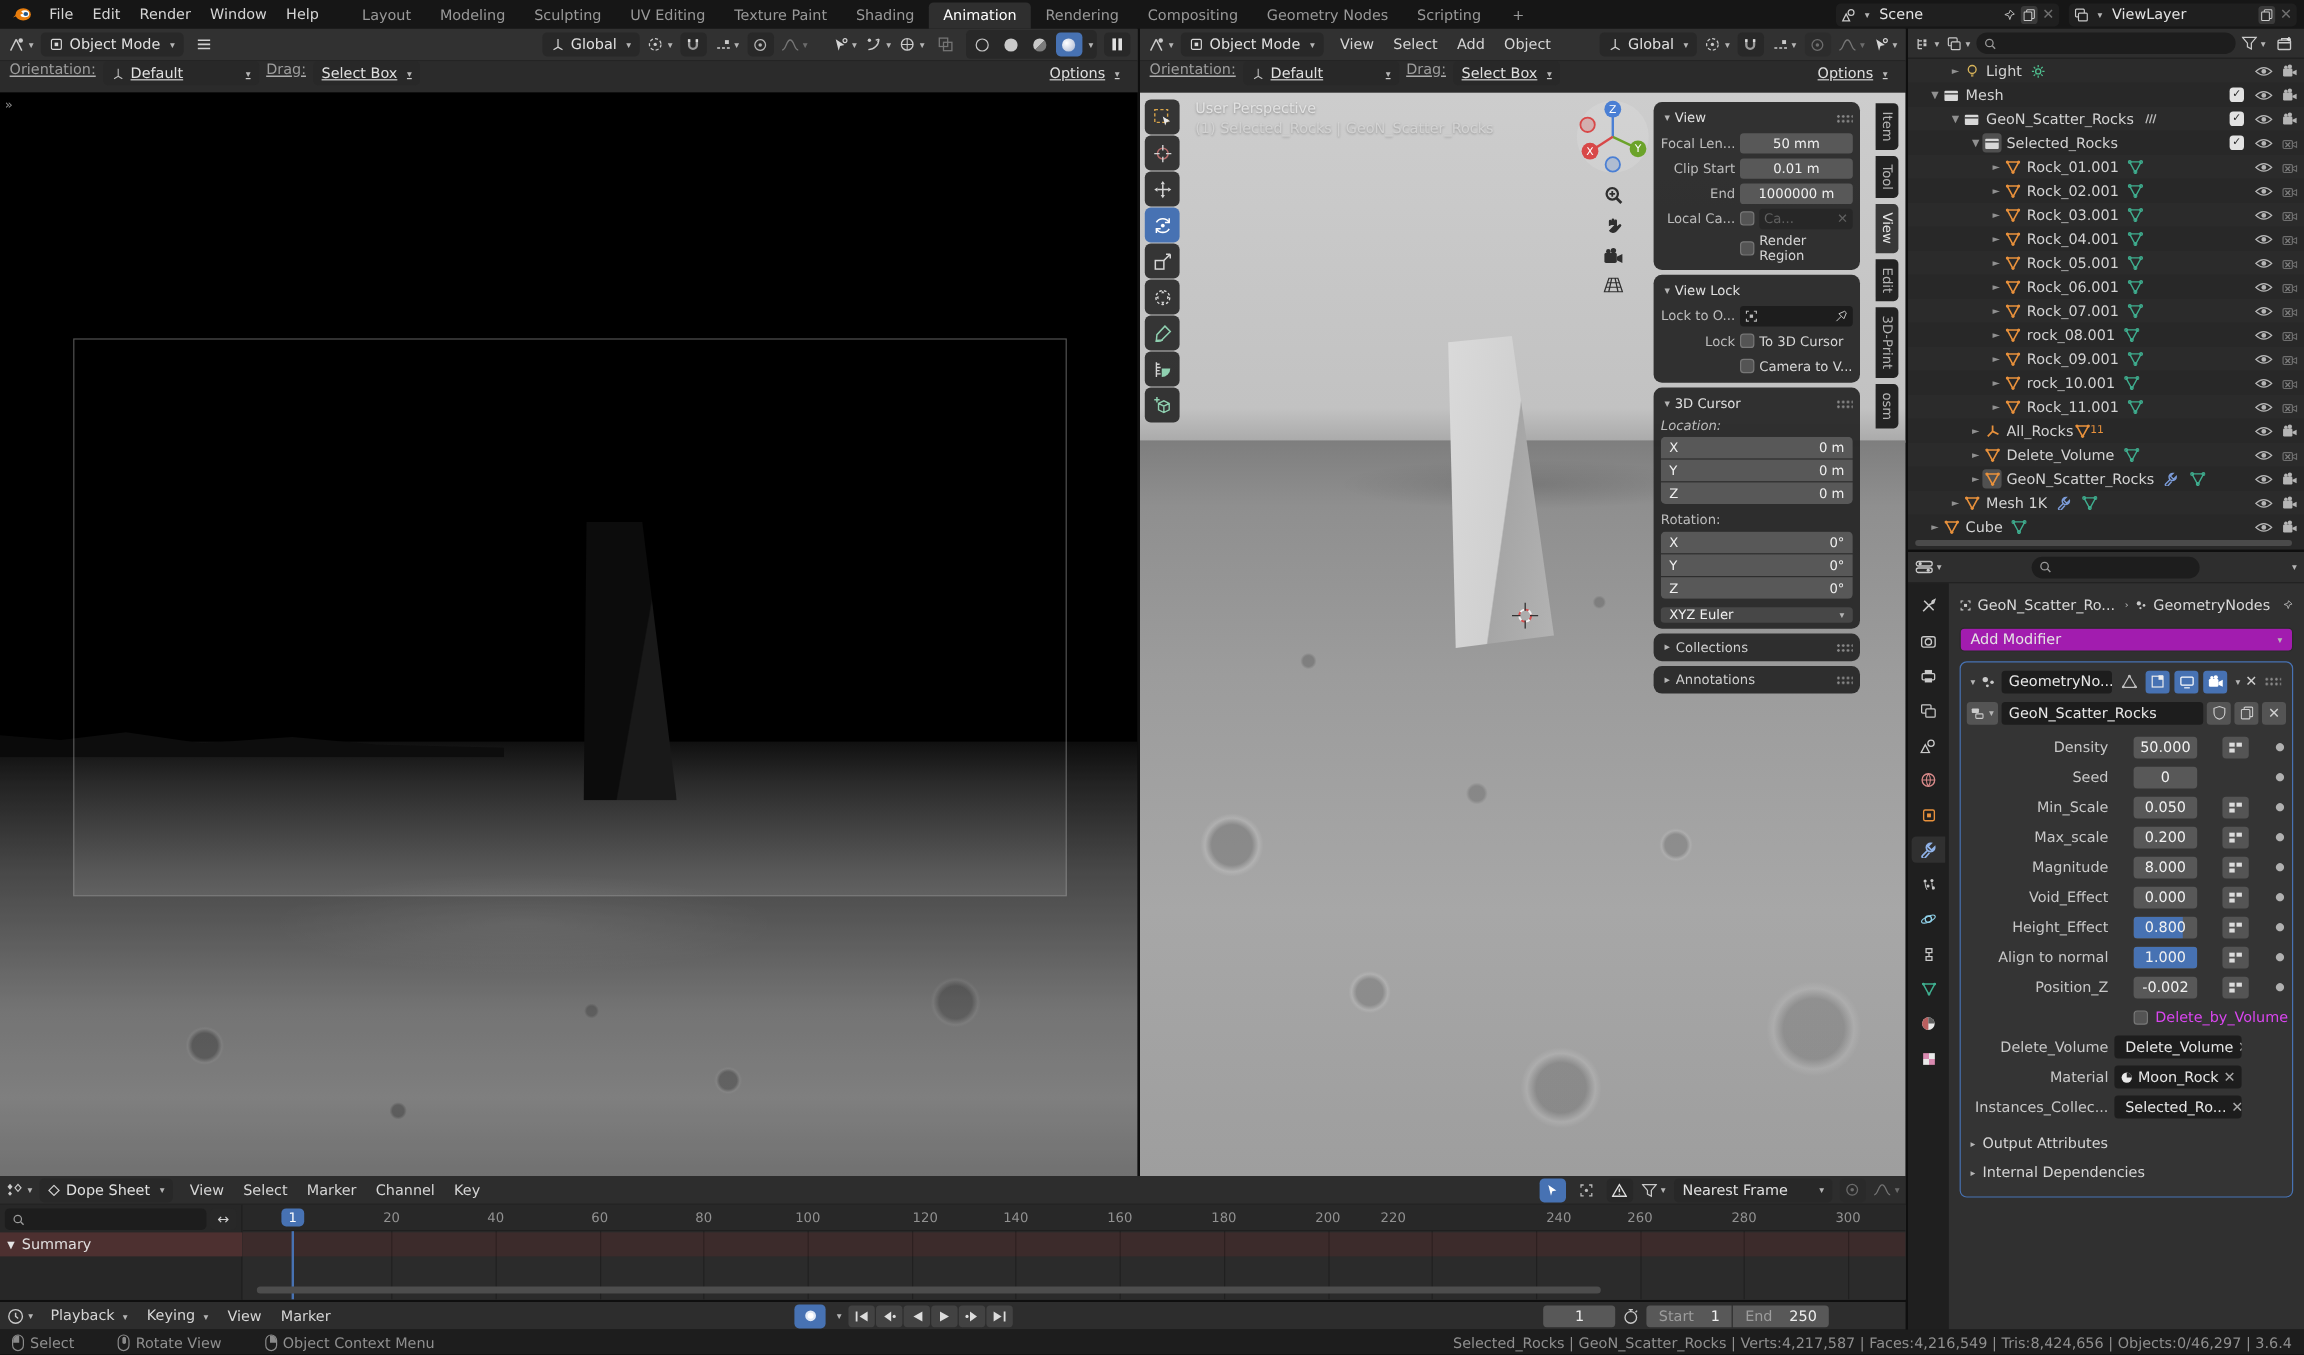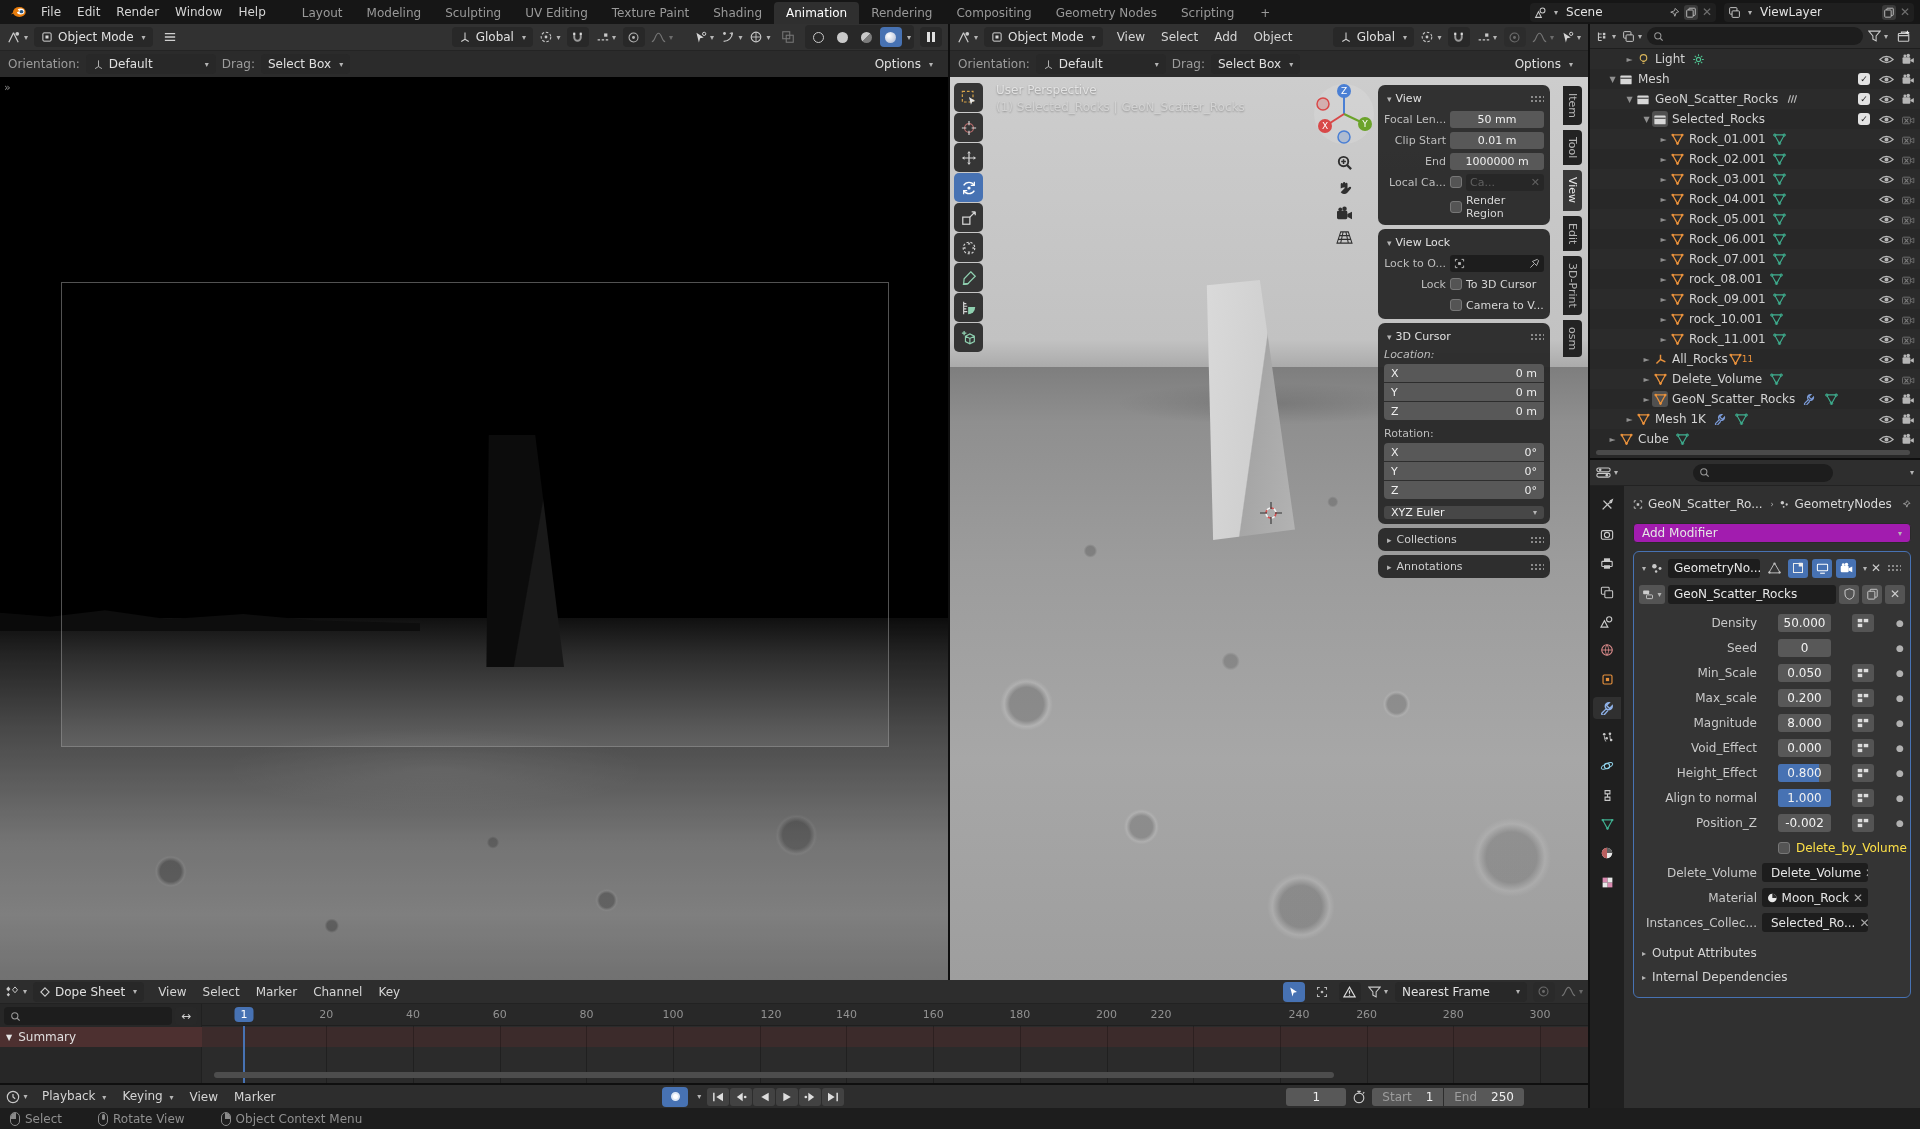--- a/index.html
+++ b/index.html
@@ -13,21 +13,21 @@
   
   #topbar{left:0;top:0;width:1920px;height:24px;background:#161616;display:flex;align-items:center;padding:0 6px;gap:2px;}
   .menu-item{padding:0 8px;line-height:24px;color:#d5d5d5;}
   .ws-tab{padding:0 12px;line-height:22px;color:#999;border-radius:4px 4px 0 0;margin-top:2px;}
   .ws-tab.active{background:#2f2f2f;color:#fff;}
   .id-widget{display:flex;align-items:center;background:#1f1f1f;border-radius:4px;height:19px;padding:0 4px;gap:4px;margin-left:6px;}
   .id-widget .txt{color:#e3e3e3;padding:0 4px;}
   
   .editor{background:#303030;}
   .vp-header{height:27px;background:#313131;display:flex;align-items:center;padding:0 6px;gap:6px;border-bottom:1px solid #242424;}
-  .vp-tools{height:26px;background:#2b2b2b;display:flex;align-items:center;padding:0 8px;gap:6px;}
+  .vp-tools{height:26px;background:#2b2b2b;display:flex;align-items:flex-start;padding:0 8px;gap:6px;text-decoration:underline;}
   .dd{display:inline-flex;align-items:center;background:#282828;border-radius:4px;height:20px;padding:0 7px;gap:5px;color:#e0e0e0;}
   .hbtn{display:inline-flex;align-items:center;justify-content:center;height:20px;min-width:22px;border-radius:4px;background:transparent;}
   .hbtn.grp{background:#282828;}
   .hbtn.blue{background:#4772b3;}
   .sphere{width:11px;height:11px;border-radius:50%;background:#c9c9c9;display:inline-block;}
   .sphere.wire{background:transparent;border:1.4px solid #c9c9c9;}
   .sphere.mat{background:linear-gradient(135deg,#c9c9c9 50%,#7c7c7c 50%);}
   .sphere.rend{background:radial-gradient(circle at 35% 35%,#ffffff,#cfd6e6 55%,#9fb0cf);}
   .label-dim{color:#9d9d9d;}
   .canvas{position:absolute;left:0;right:0;top:53px;bottom:0;overflow:hidden;}
@@ -1782,21 +1782,21 @@
                   <rect x="1" y="7.5" width="6" height="4.5" fill="#ddd"></rect>
                 </svg>
               </span>
               <span class="anim-dot">●</span>
             </div>
           </div>
         <div class="f-row">
           <span class="f-label"></span>
           <span style="flex:1;display:flex;align-items:center;gap:6px;">
               <span class="np-check"></span>
-              <span style="color:#fde047;">Delete_by_Volume</span>
+              <span style="color:#d946ef;">Delete_by_Volume</span>
             </span>
           <span class="attr-btn">
               <svg width="12" height="10" viewBox="0 0 16 13">
                 <rect x="1" y="1" width="6" height="4.5" fill="#ddd"></rect>
                 <rect x="9" y="1" width="6" height="4.5" fill="#ddd"></rect>
                 <rect x="1" y="7.5" width="6" height="4.5" fill="#ddd"></rect>
               </svg>
             </span>
 
         </div>
@@ -2063,15 +2063,16 @@
           <span>Rotate View</span>
         </span>
         <span class="hint">
           <span class="mouse r">
             <i></i>
           </span>
           <span>Object Context Menu</span>
         </span>
       </span>
     <span class="grow"></span>
+    <span>Selected_Rocks | GeoN_Scatter_Rocks | Verts:4,217,587 | Faces:4,216,549 | Tris:8,424,656 | Objects:0/46,297 | 3.6.4</span>
   </div>
 
 </div>
 
 </body></html>

